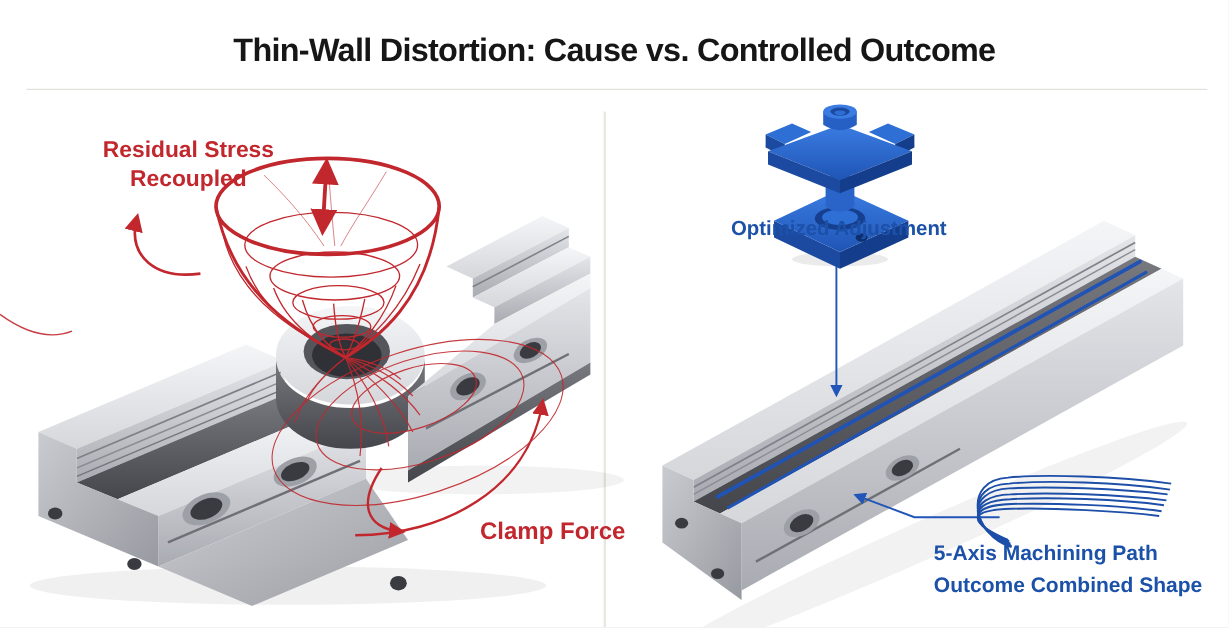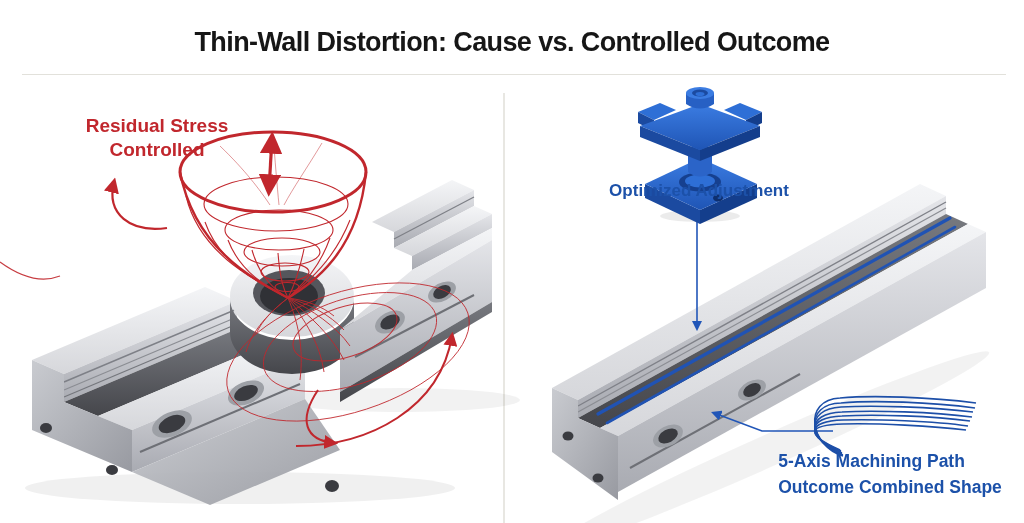--- a/index.html
+++ b/index.html
@@ -234,23 +234,24 @@
         <path d="M842,453 C807,440 805,413 842,412 C874,410 933,412 972,417"></path>
         <path d="M841,452 C806,438 806,417 842,416 C875,414 933,416 970,421"></path>
         <path d="M841,451 C805,436 807,421 843,420 C875,419 934,421 968,426"></path>
         <path d="M840,450 C804,434 808,425 843,424 C876,423 934,426 966,430"></path>
       </g>
     </g>
   </svg>
 
   <div class="label red lbl-residual">
     <span style="display:block">Residual Stress</span>
-    <span style="display:block">Controlled</span>
+    <span style="display:block">Recoupled</span>
   </div>
 
+  <div class="label red lbl-clamp">Clamp Force</div>
 
   <div class="label blue lbl-adjustment">Optimized Adjustment</div>
 
   <div class="label blue lbl-path">
     <span style="display:block">5-Axis Machining Path</span>
     <span style="display:block">Outcome Combined Shape</span>
   </div>
 
 </div>
 

